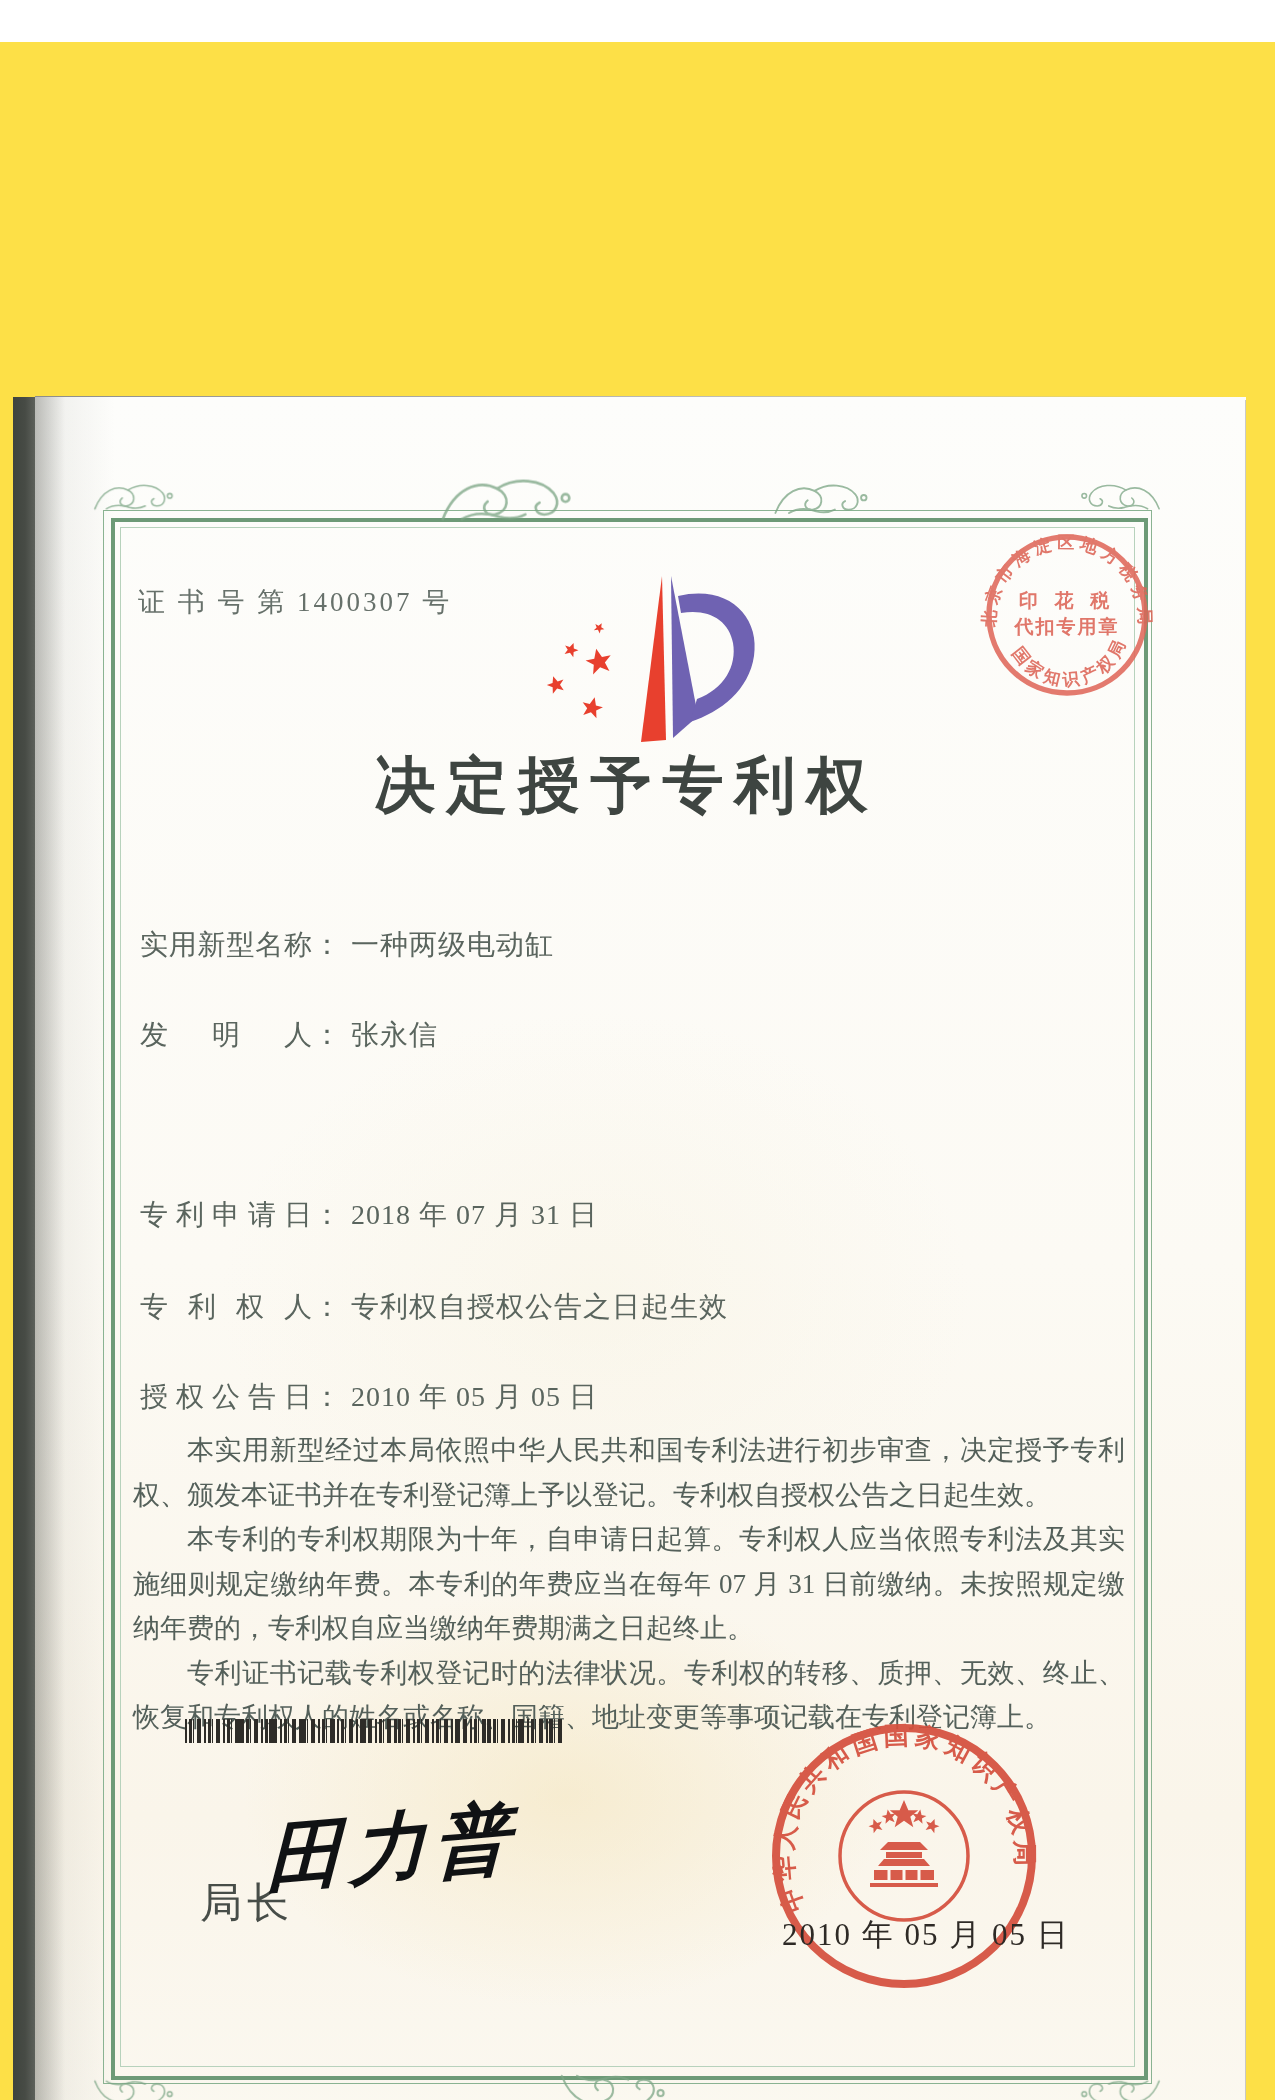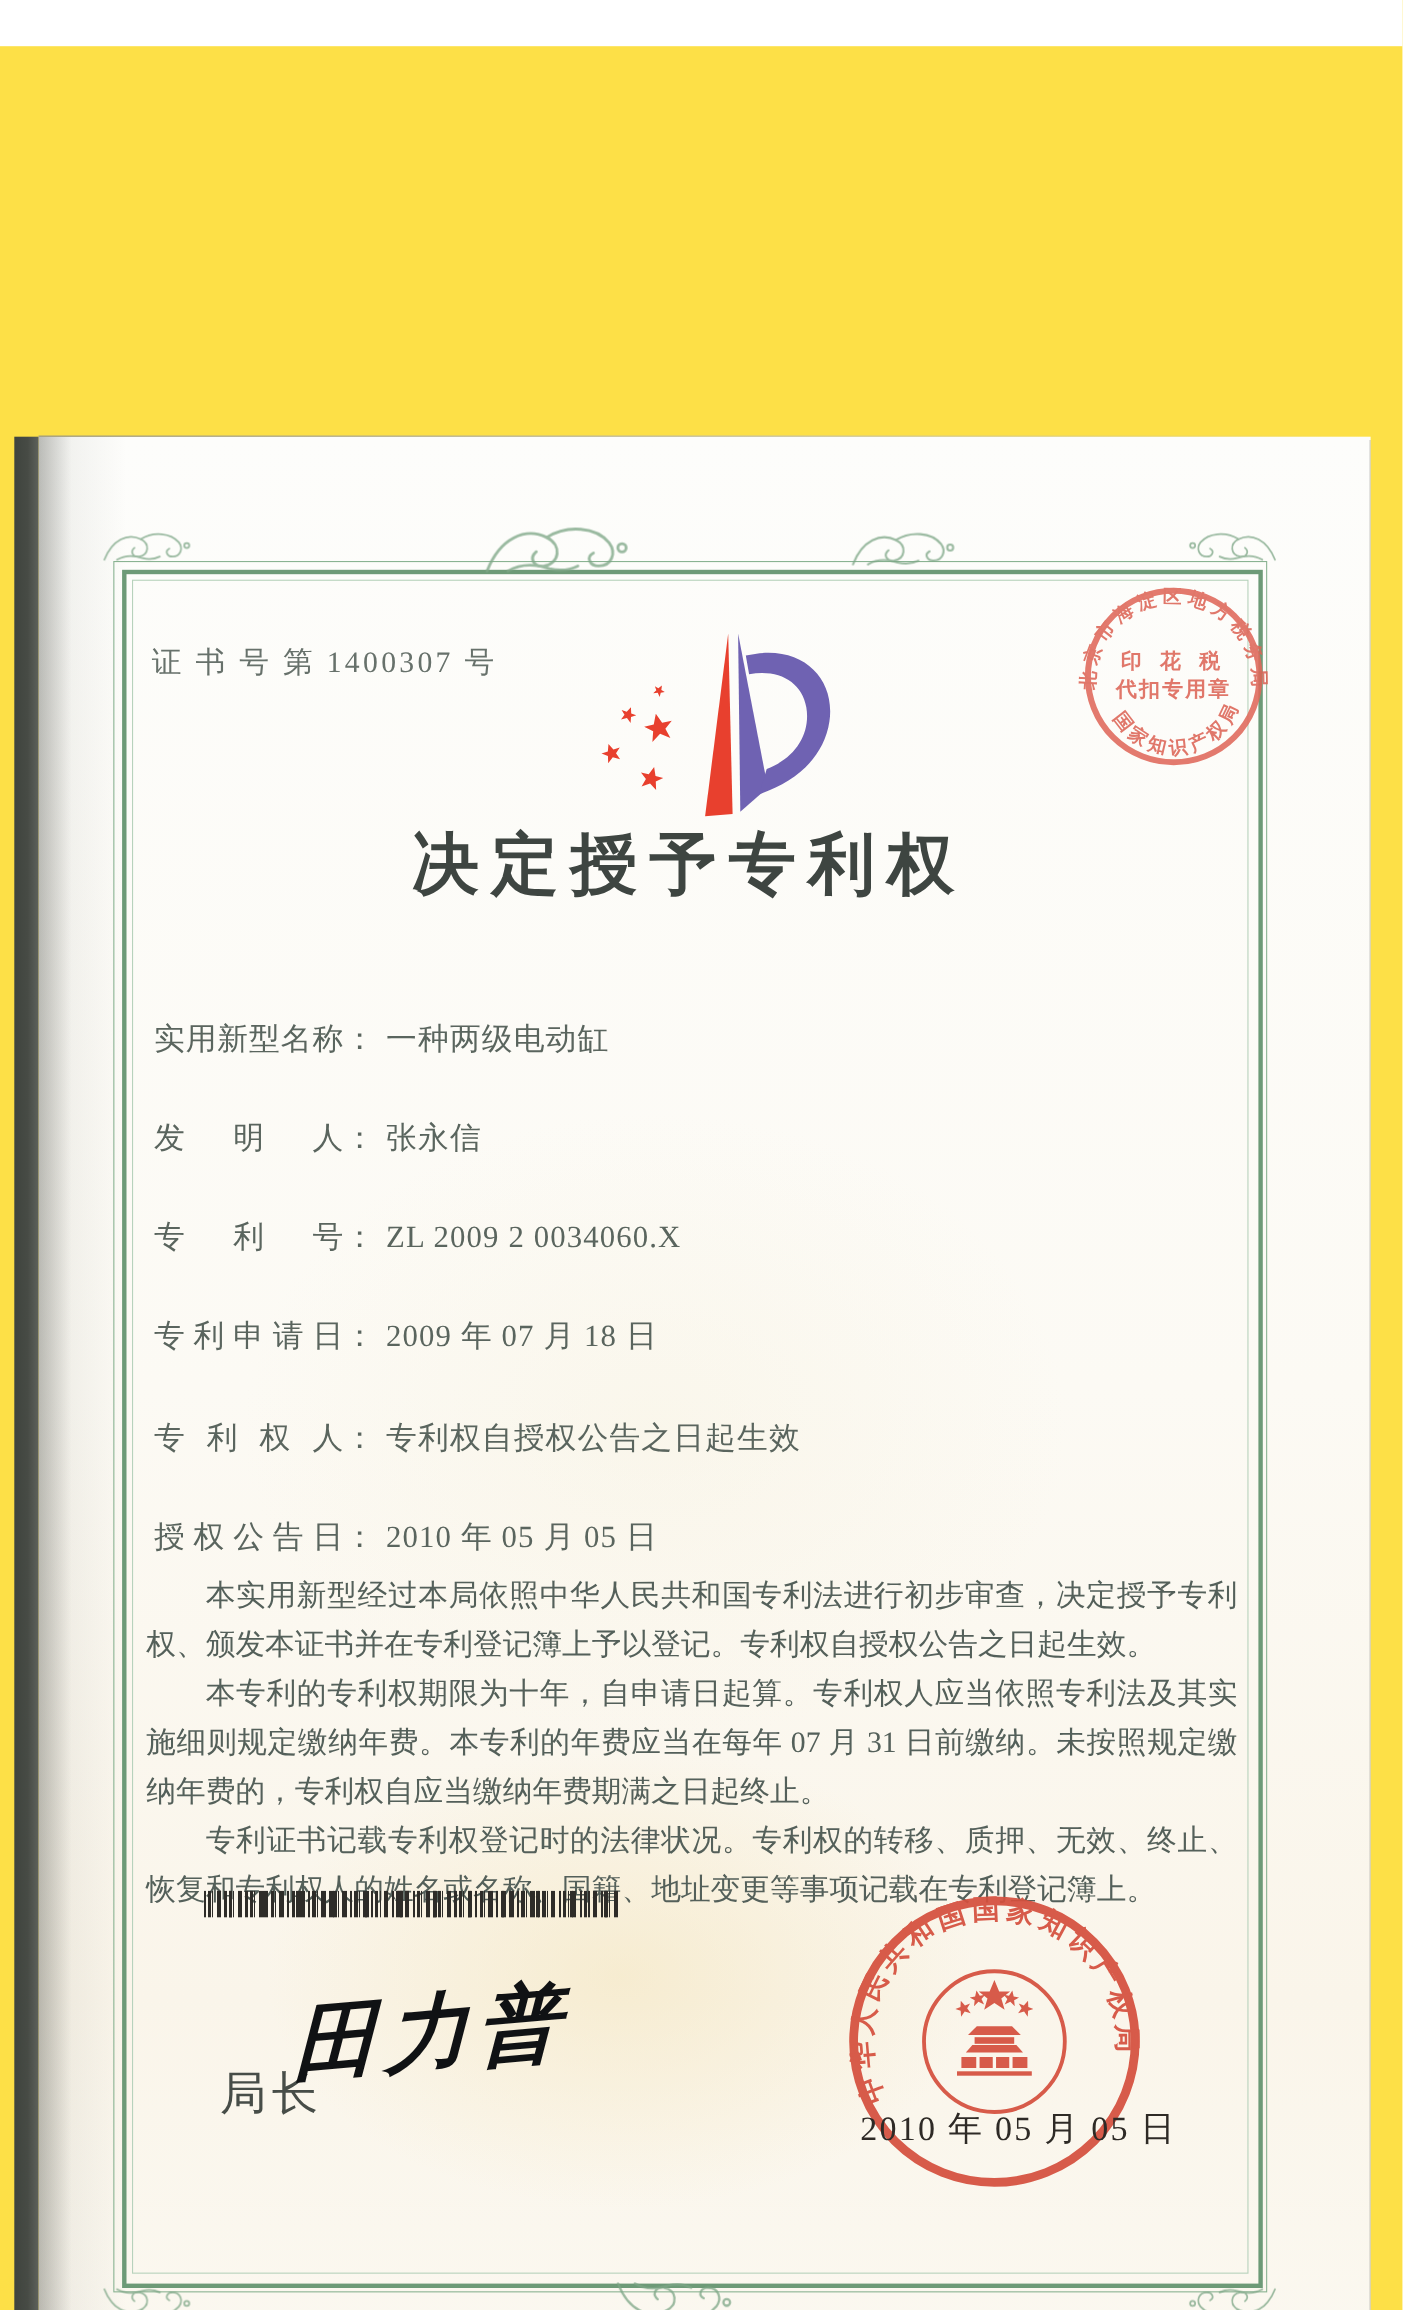--- a/index.html
+++ b/index.html
@@ -160,25 +160,22 @@
   </div>
 
   <div class="page-title">决定授予专利权</div>
 
   <div class="row" style="top:974px">
     <span class="lab">发明人</span><span class="col">：</span><span class="val">张永信</span>
   </div>
   <div class="row" style="top:884px">
     <span class="lab">实用新型名称</span><span class="col">：</span><span class="val">一种两级电动缸</span>
   </div>
-  <div class="row" style="top:1064px">
-    <span class="lab">专利号</span><span class="col">：</span><span class="val">ZL 2009 2 0034060.X</span>
-  </div>
   <div class="row" style="top:1154px">
-    <span class="lab">专利申请日</span><span class="col">：</span><span class="val">2009 年 07 月 18 日</span>
+    <span class="lab">专利申请日</span><span class="col">：</span><span class="val">2018 年 07 月 31 日</span>
   </div>
   <div class="row" style="top:1246px">
     <span class="lab">专利权人</span><span class="col">：</span><span class="val">专利权自授权公告之日起生效</span>
   </div>
   <div class="row" style="top:1336px">
     <span class="lab">授权公告日</span><span class="col">：</span><span class="val">2010 年 05 月 05 日</span>
   </div>
 
   <div class="bodytext">
     <p>本实用新型经过本局依照中华人民共和国专利法进行初步审查，决定授予专利权、颁发本证书并在专利登记簿上予以登记。专利权自授权公告之日起生效。</p>

